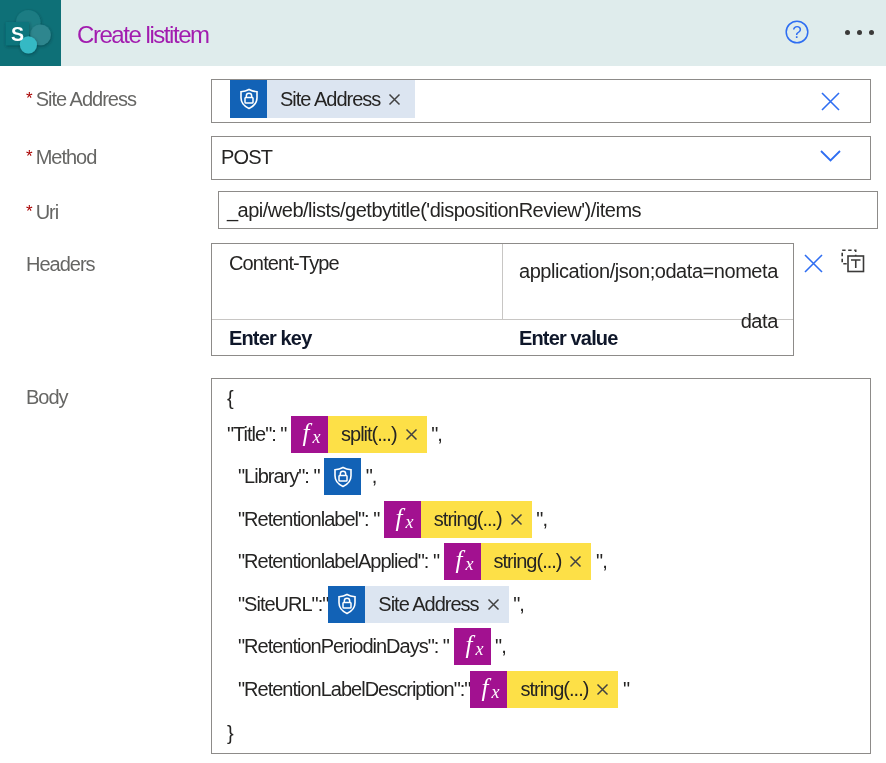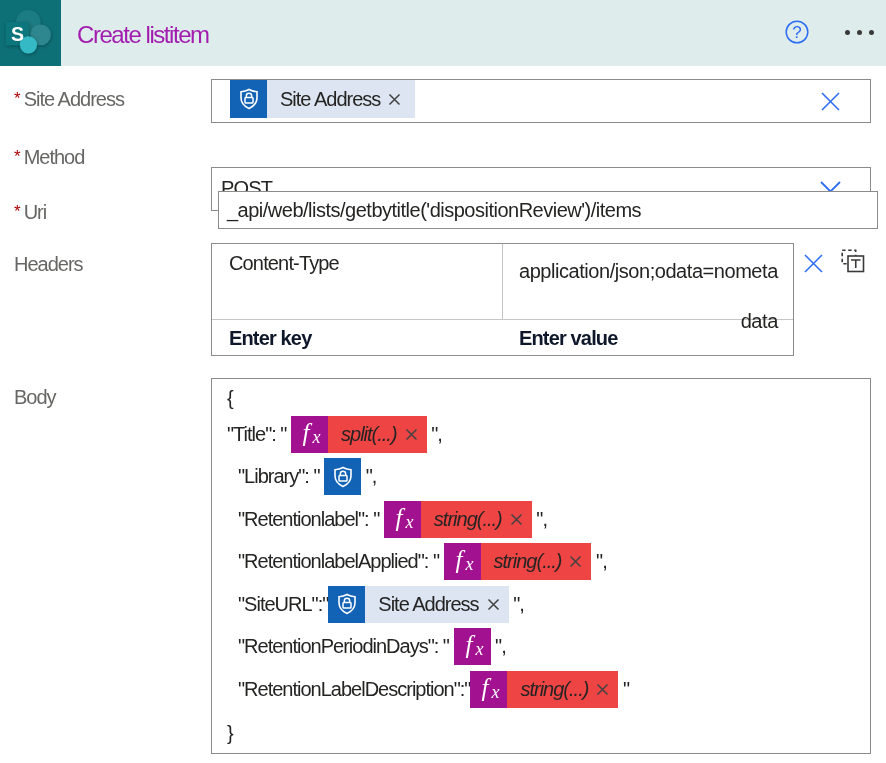--- a/index.html
+++ b/index.html
@@ -3,35 +3,35 @@
 <meta charset="utf-8">
 <style>
 html,body{margin:0;padding:0;}
 body{width:886px;height:763px;background:#fff;font-family:"Liberation Sans",sans-serif;color:#252423;overflow:hidden;position:relative;}
 .abs{position:absolute;}
 
 .header{left:0;top:0;width:886px;height:66px;background:#dfecec;}
 .logo{left:0;top:0;width:61px;height:66px;background:#0e7077;}
 .title{left:77px;top:2px;height:66px;line-height:66px;font-size:24px;letter-spacing:-1.45px;color:#a21caf;}
 
-.lbl{left:14px;font-size:20px;letter-spacing:-1.0px;color:#666664;}
+.lbl{left:26px;font-size:20px;letter-spacing:-1.0px;color:#666664;}
 .ast{color:#a80000;margin-right:4px;font-size:17px;vertical-align:2px;}
 
 .box{border:1px solid #8d8b89;background:#fff;box-sizing:border-box;}
 .itxt{font-size:20px;letter-spacing:-0.85px;color:#252423;}
 .ph{color:#0f172a;font-weight:bold;}
 
 .tok{display:inline-flex;align-items:stretch;height:37px;}
 .tokicon{width:37px;display:flex;align-items:center;justify-content:center;}
 .toklab{display:flex;align-items:center;font-size:20px;letter-spacing:-1.0px;color:#252423;padding:0 9px 0 13px;}
 .tokx{margin-left:8px;display:inline-block;}
 .blue .tokicon{background:#1262b6;}
 .blue .toklab{background:#dce5f1;}
 .fx .tokicon{background:#a21190;}
-.fx .toklab{background:#ef4444;font-style:italic;}
+.fx .toklab{background:#fde047;}
 
 .brow{display:flex;align-items:center;height:42.5px;font-size:20px;letter-spacing:-1.0px;white-space:pre;}
 </style>
 </head>
 <body>
 
 <div class="abs header"></div>
 <div class="abs logo">
 <svg width="61" height="66" viewBox="0 0 61 66">
   <defs>
@@ -71,21 +71,21 @@
     <div class="toklab" style="padding-right:14px;">Site Address<span class="tokx"><svg width="13" height="13" viewBox="0 0 13 13">
             <path d="M1.5 1.5 L11.5 11.5 M11.5 1.5 L1.5 11.5" stroke="#424242" stroke-width="1.5"></path>
           </svg></span></div>
   </div>
   <svg class="abs" style="left:609px;top:12px" width="19" height="19" viewBox="0 0 19 19">
       <path d="M1 1 L18 18 M18 1 L1 18" stroke="#2e6ef2" stroke-width="1.6"></path>
     </svg>
 </div>
 
 <div class="abs lbl" style="top:146px;"><span class="ast">*</span>Method</div>
-<div class="abs box" style="left:211px;top:136px;width:660px;height:44px;margin-top:31px;">
+<div class="abs box" style="left:211px;top:136px;width:660px;height:44px;">
   <div class="abs itxt" style="left:9px;top:9px;">POST</div>
   <svg class="abs" style="left:608px;top:13px" width="21" height="12" viewBox="0 0 21 12">
       <path d="M1 1 L10.5 10.5 L20 1" fill="none" stroke="#2e6ef2" stroke-width="1.8"></path>
     </svg>
 </div>
 
 <div class="abs lbl" style="top:201px;"><span class="ast">*</span>Uri</div>
 <div class="abs box" style="left:211px;top:191px;width:660px;height:38px;margin-left:7px;">
   <div class="abs itxt" style="left:8px;top:7px;letter-spacing:-0.5px;">_api/web/lists/getbytitle('dispositionReview')/items</div>
 </div>

